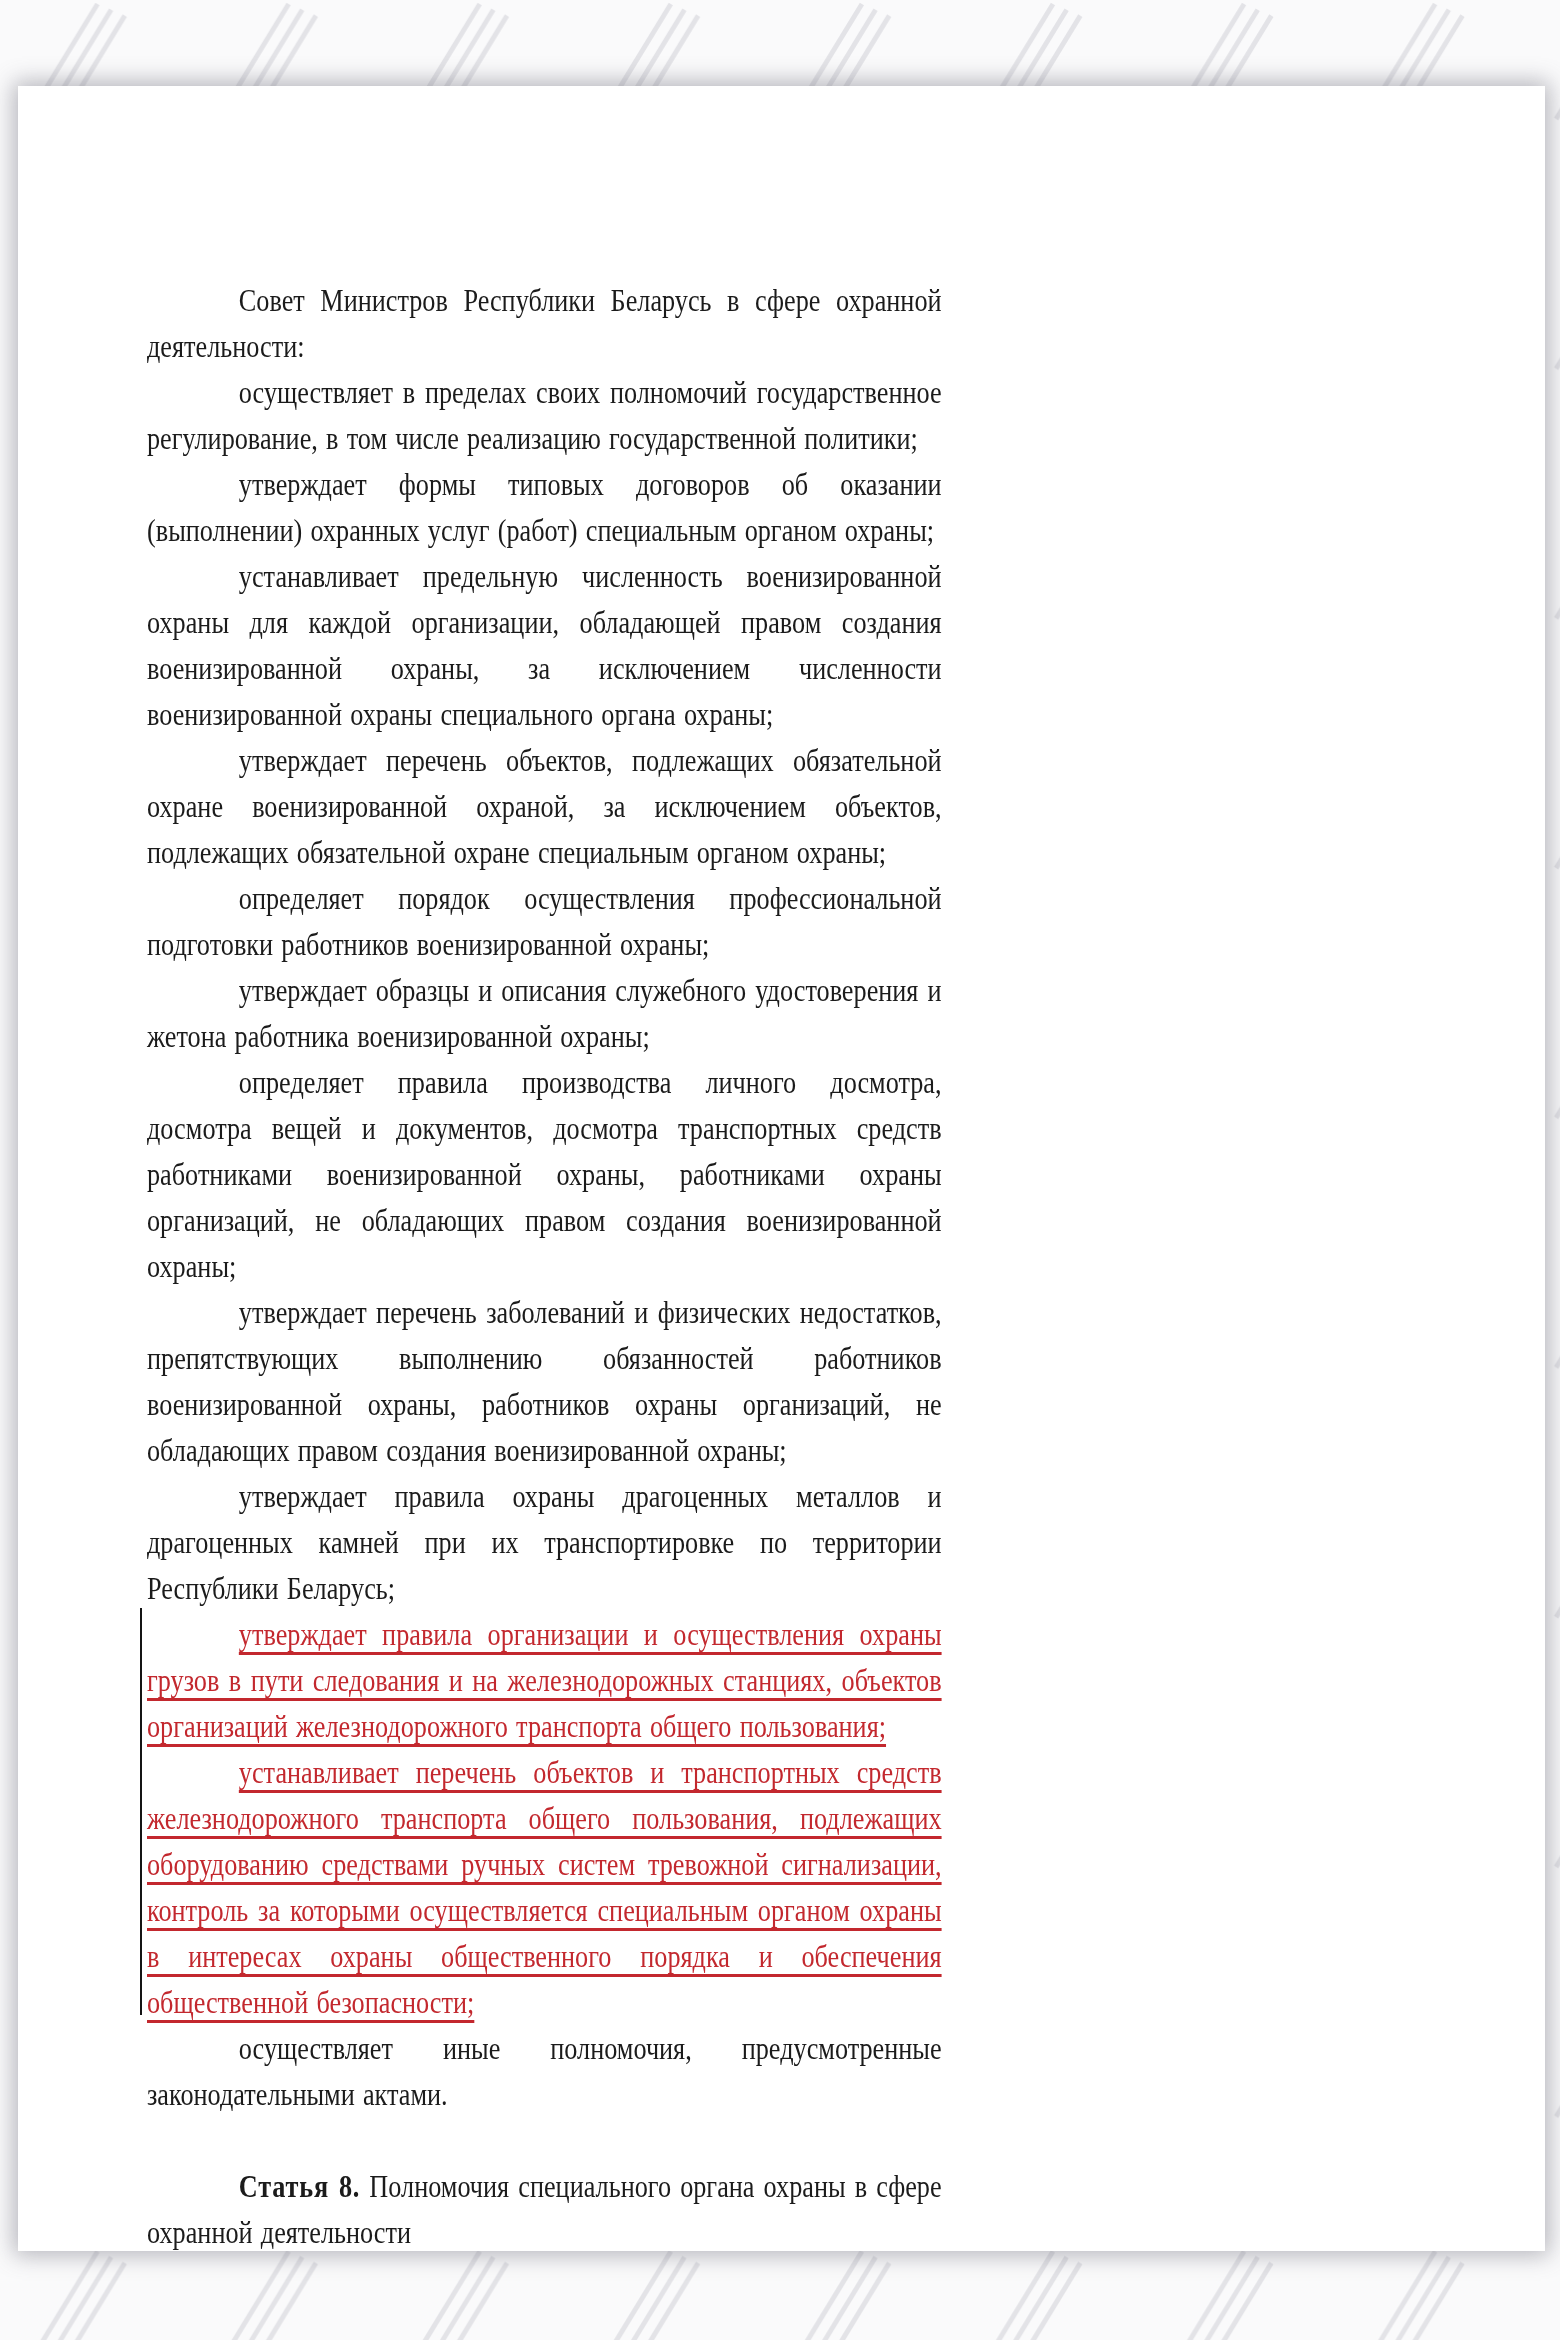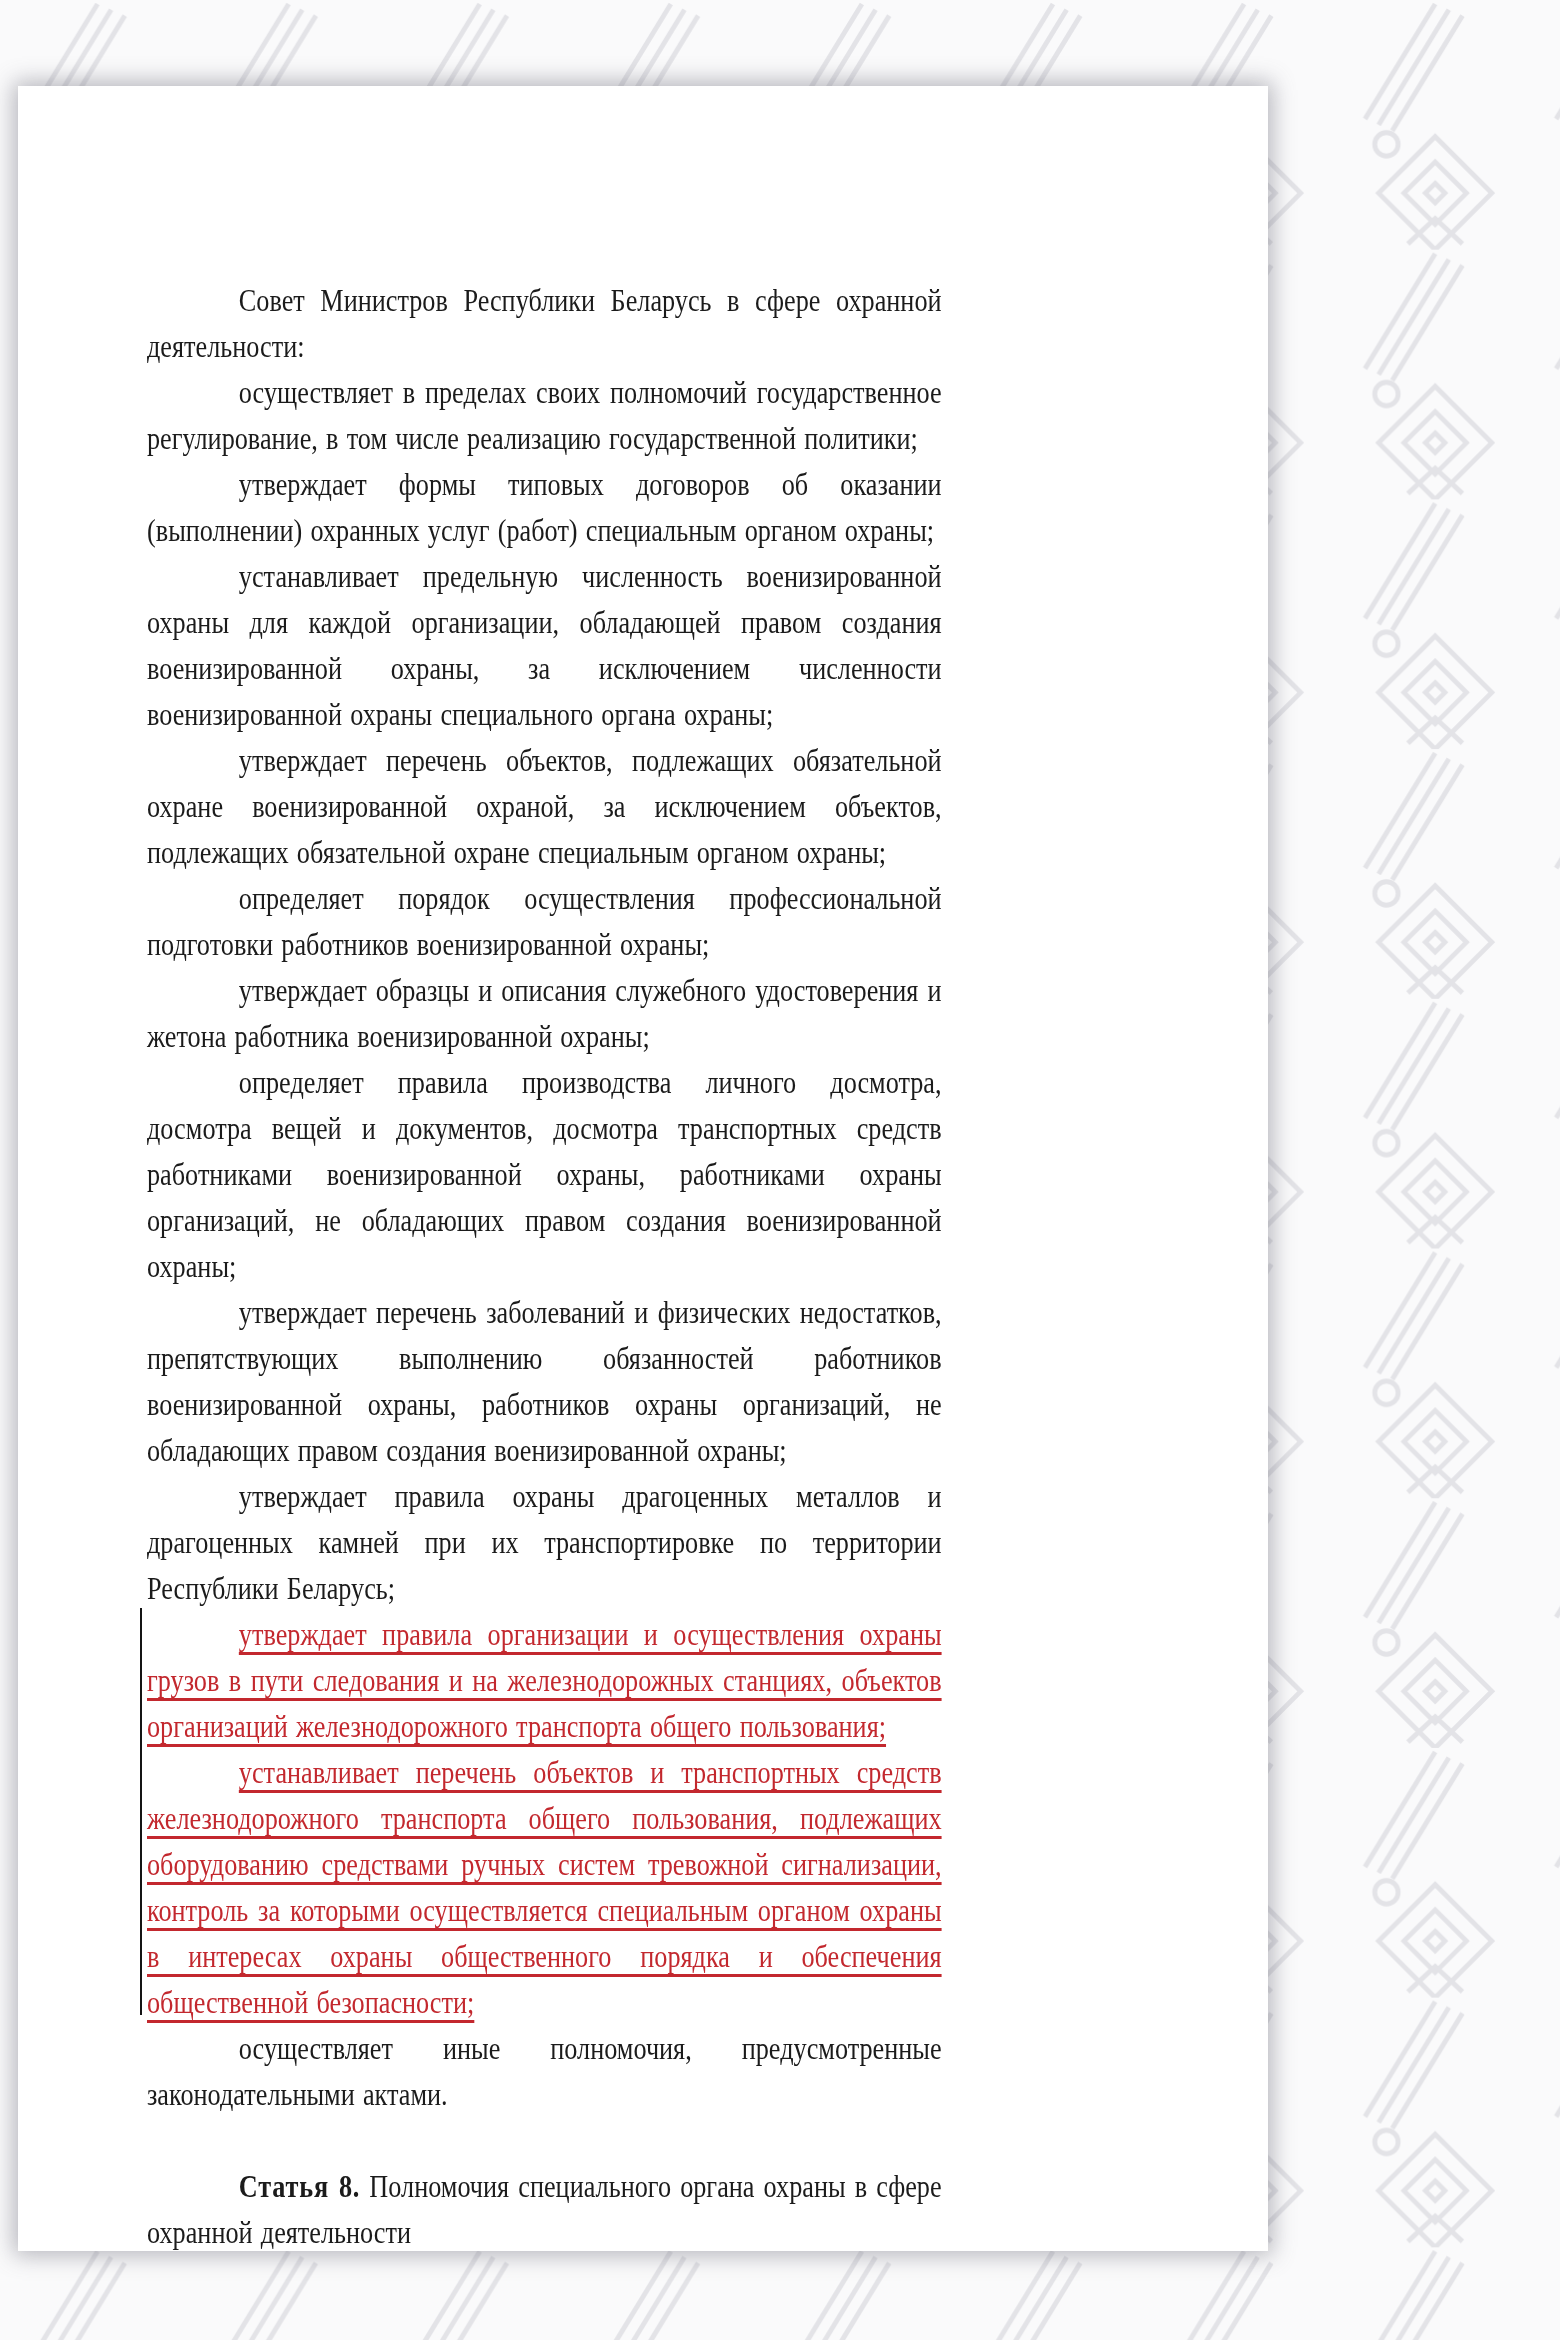--- a/index.html
+++ b/index.html
@@ -16,21 +16,21 @@
     position: absolute;
     left: 0; top: 0;
     width: 1560px; height: 2341px;
     display: block;
   }
 
   .page {
     position: absolute;
     left: 17.6px;
     top: 86px;
-    width: 1250px;
+    width: 1527px;
     height: 2165px;
     background: #ffffff;
     box-shadow: 0 0 21.5px 3.9px rgba(95, 95, 108, 0.45);
   }
 
   .text-block {
     position: absolute;
     left: 129px;
     top: 191px;
     width: 969px;

